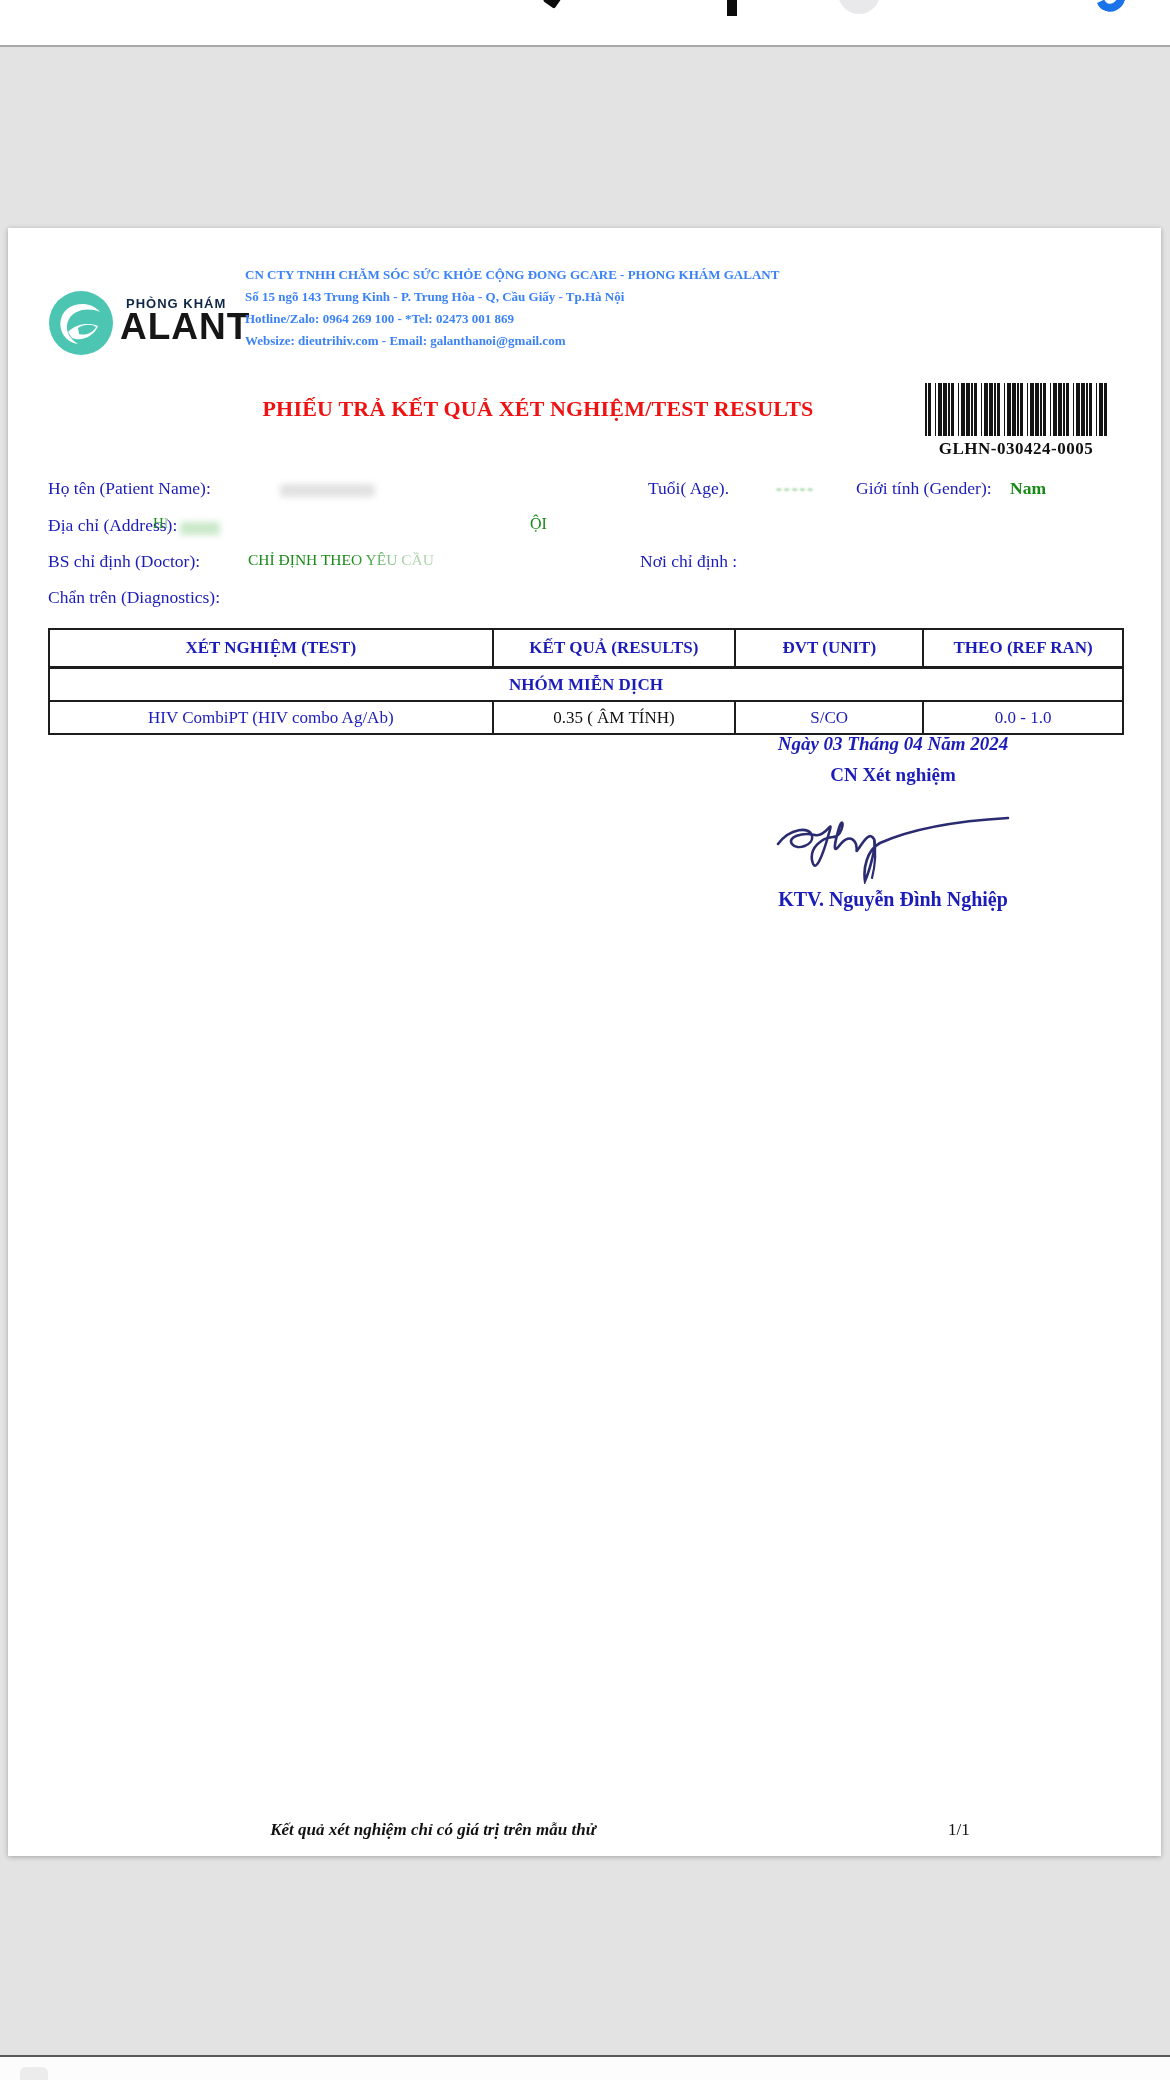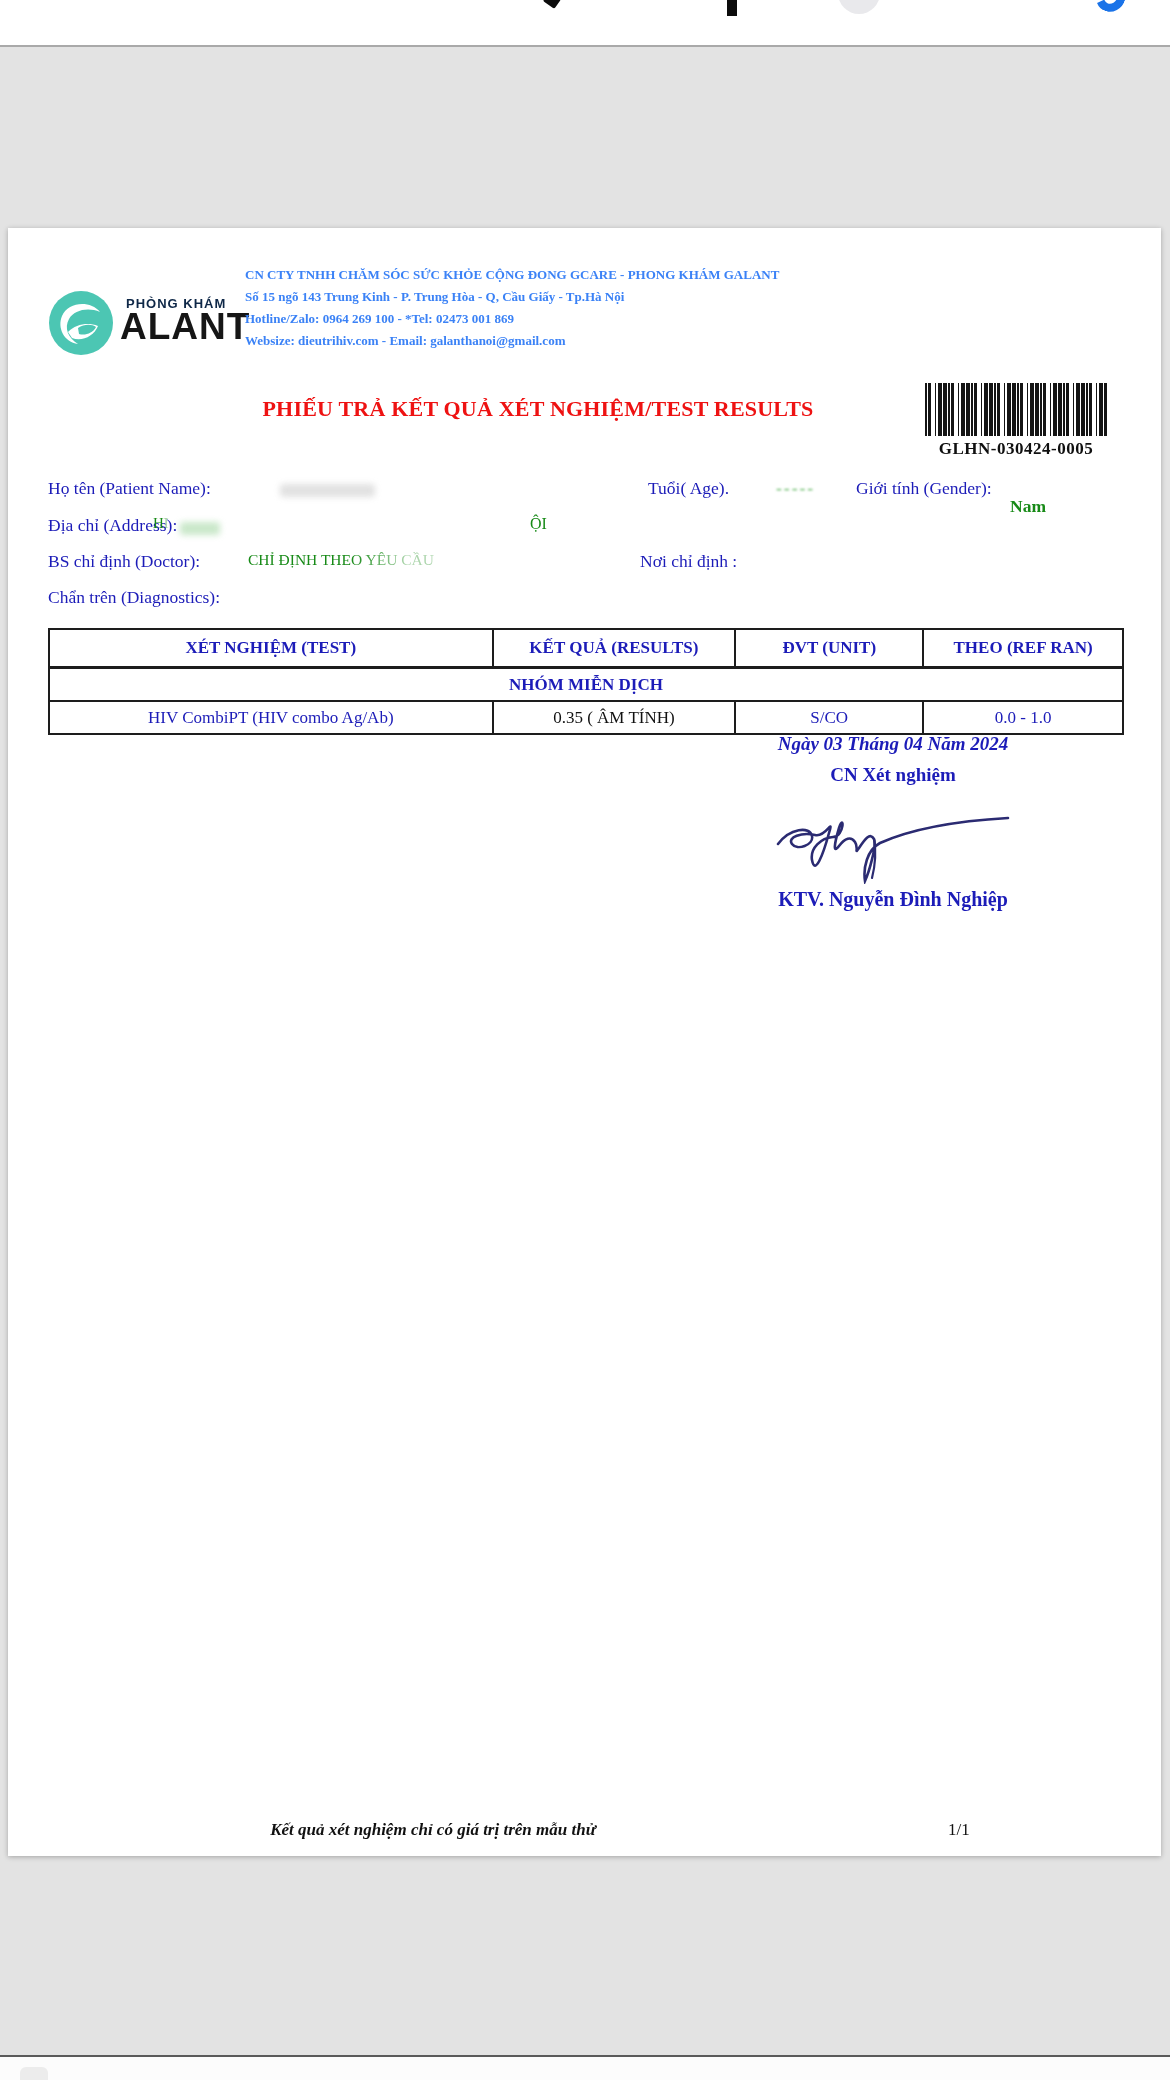--- a/index.html
+++ b/index.html
@@ -124,21 +124,21 @@
     <div class="barcode"></div>
     <div class="barcode-text">GLHN-030424-0005</div>
   </div>
 
   <div class="pi-row" style="top:250px;">
     <span class="lbl" style="position:absolute;left:40px;">Họ tên (Patient Name):</span>
     <span class="smudge" style="position:absolute;left:272px;top:6px;width:95px;"></span>
     <span class="lbl" style="position:absolute;left:640px;">Tuổi( Age).</span>
     <span class="age-dashes" style="position:absolute;left:768px;">-----</span>
     <span class="lbl" style="position:absolute;left:848px;">Giới tính (Gender):</span>
-    <span class="val-green-bold" style="position:absolute;left:1002px;margin-top:18px;">Nam</span>
+    <span class="val-green-bold" style="position:absolute;left:1002px;">Nam</span>
   </div>
 
   <div class="pi-row" style="top:287px;">
     <span class="lbl" style="position:absolute;left:40px;">Địa chỉ (Address):</span>
     <span class="val-green faded" style="position:absolute;left:145px;font-size:15px;">HI</span>
     <span class="smudge smudge-green" style="position:absolute;left:172px;top:7px;width:40px;"></span>
     <span class="val-green" style="position:absolute;left:522px;font-size:16px;">ỘI</span>
   </div>
 
   <div class="pi-row" style="top:323px;">

